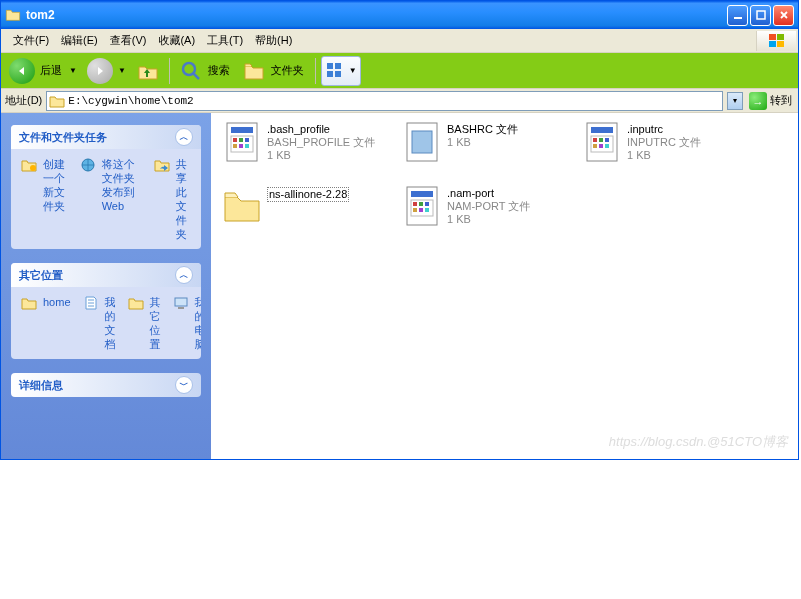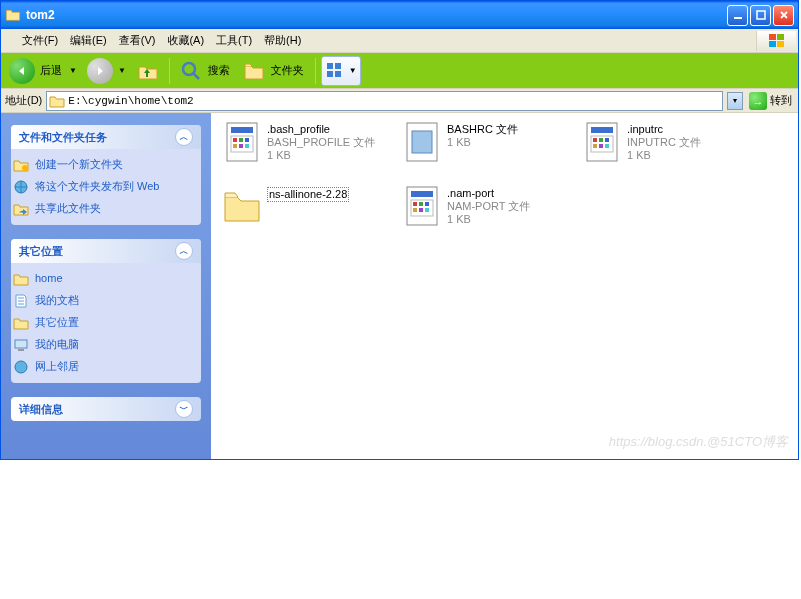--- a/index.html
+++ b/index.html
@@ -5,21 +5,21 @@
 *{margin:0;padding:0;box-sizing:border-box;font-family:"Microsoft YaHei","SimSun",Tahoma,sans-serif;font-size:11px}
 body{width:801px;height:599px;overflow:hidden;position:relative}
 .window{width:799px;height:460px;border:1px solid #0054e3;background:#ece9d8;display:flex;flex-direction:column;position:relative}
 .titlebar{height:28px;background:linear-gradient(to bottom,#0058e6 0%,#3a93ff 8%,#288eff 40%,#127de8 88%,#0054e3 100%);display:flex;align-items:center;padding:0 4px;color:#fff}
 .titlebar .folder-ico{width:16px;height:16px;margin-right:5px}
 .titlebar .title{font-weight:bold;flex:1;font-size:12px}
 .winbtns{display:flex;gap:2px}
 .winbtn{width:21px;height:21px;border-radius:3px;border:1px solid #fff;display:flex;align-items:center;justify-content:center;font-weight:bold;font-size:11px;color:#fff}
 .btn-min,.btn-max{background:linear-gradient(to bottom,#4c9dff,#2060d0)}
 .btn-close{background:linear-gradient(to bottom,#ff8a70,#e03020)}
-.menubar{height:24px;background:#ece9d8;display:flex;align-items:center;padding:0 15px;border-bottom:1px solid #d6d2c2;position:relative}
+.menubar{height:24px;background:#ece9d8;display:flex;align-items:center;padding:0 6px;border-bottom:1px solid #d6d2c2;position:relative}
 .menubar .item{padding:3px 6px;cursor:default}
 .flag{position:absolute;right:2px;top:2px;width:40px;height:20px;background:linear-gradient(to bottom,#fff 0%,#e8e4d5 100%);border-left:1px solid #d6d2c2;display:flex;align-items:center;justify-content:center}
 .flag svg{width:20px;height:18px}
 .toolbar{height:36px;background:#84cc16;display:flex;align-items:center;padding:2px 4px;border-bottom:1px solid #d6d2c2;gap:2px}
 .tbtn{height:30px;display:flex;align-items:center;padding:0 4px;border-radius:3px;gap:3px}
 .tbtn .lbl{margin:0 2px}
 .nav-circle{width:26px;height:26px;border-radius:50%;display:flex;align-items:center;justify-content:center}
 .back-c{background:radial-gradient(circle at 30% 30%,#7fdc6e,#199a0e)}
 .fwd-c{background:radial-gradient(circle at 30% 30%,#e0e0e0,#a8a8a8)}
 .dd-arrow{font-size:8px;color:#000;margin-left:2px}
@@ -32,21 +32,21 @@
 .addrbox input{flex:1;border:none;outline:none;font-family:"Courier New",monospace;font-size:11px}
 .addr-dd{width:16px;height:18px;background:linear-gradient(to bottom,#dbeaf9,#b0cff0);border:1px solid #7f9db9;display:flex;align-items:center;justify-content:center;font-size:8px}
 .gobtn{display:flex;align-items:center;gap:3px;height:20px;padding:0 2px}
 .go-ico{width:18px;height:18px;background:radial-gradient(circle at 30% 30%,#8aec79,#1fa812);border-radius:3px;display:flex;align-items:center;justify-content:center;color:#fff;font-weight:bold}
 .content{flex:1;display:flex;overflow:hidden}
 .sidepanel{width:210px;background:linear-gradient(to bottom,#7ba2e7 0%,#6489d8 100%);padding:12px 10px;display:flex;flex-direction:column;gap:14px;overflow:hidden}
 .panel{background:#d6dff7;border-radius:4px;overflow:hidden}
 .panel-hd{height:24px;background:linear-gradient(to right,#fff 0%,#c7d6f3 100%);display:flex;align-items:center;padding:0 8px;color:#215dc6;font-weight:bold;justify-content:space-between}
 .panel-hd.col{border-radius:0}
 .chev{width:18px;height:18px;border-radius:50%;background:#fff;border:1px solid #a8c0e8;display:flex;align-items:center;justify-content:center;font-size:9px;color:#215dc6}
-.panel-body{padding:8px 2px;display:flex;flex-direction:column;gap:6px}
+.panel-body{padding:8px 10px;display:flex;flex-direction:row;gap:12px}
 .task-link{display:flex;align-items:flex-start;gap:6px;color:#215dc6;cursor:pointer}
 .task-link .ti{width:16px;height:16px;flex-shrink:0}
 .task-link span{line-height:14px}
 .fileview{flex:1;background:#fff;position:relative;padding:10px}
 .item-cell{position:absolute;display:flex;align-items:flex-start;gap:4px;width:170px}
 .item-cell .ficon{width:42px;height:42px;display:flex;align-items:center;justify-content:center;flex-shrink:0}
 .item-cell .finfo{padding-top:2px;font-family:"Courier New",monospace;font-size:11px;line-height:13px}
 .item-cell .fname{color:#000}
 .item-cell .ftype,.item-cell .fsize{color:#888}
 .item-cell.sel .fname{border:1px dotted #808080;padding:0 1px}

